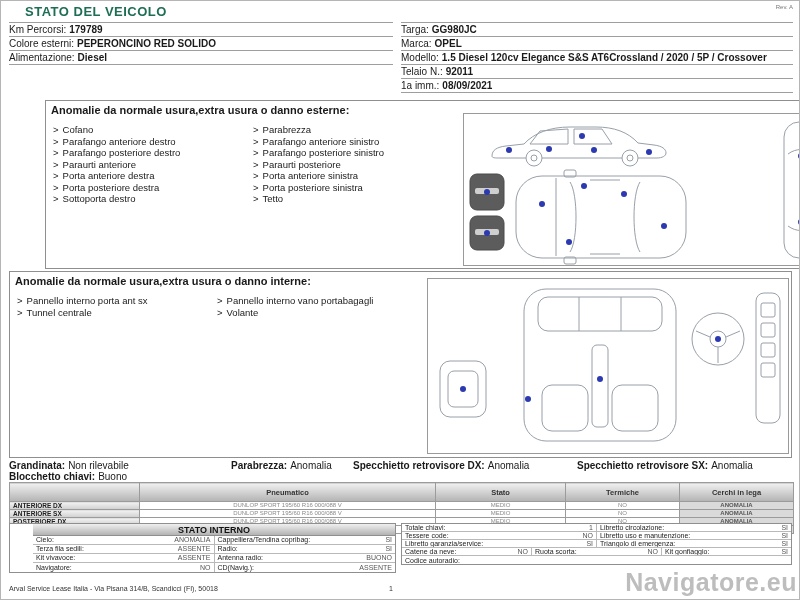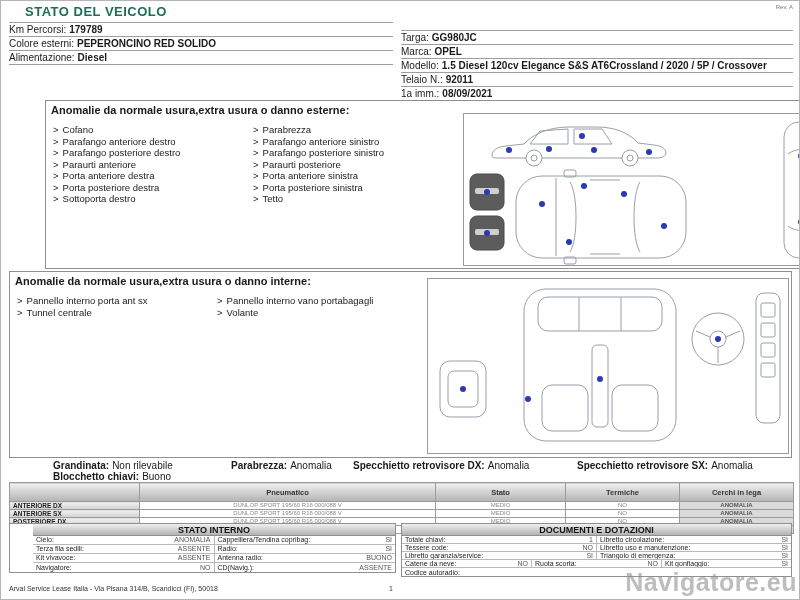--- a/index.html
+++ b/index.html
@@ -5,21 +5,21 @@
   * { margin:0; padding:0; box-sizing:border-box; }
   html,body { width:800px; height:600px; }
   body { font-family:"Liberation Sans", sans-serif; background:#e9e9e9; }
   .page { position:relative; width:800px; height:600px; background:#ffffff; border:1px solid #b5b5b5; overflow:hidden; color:#1a1a1a; }
 
   .title { position:absolute; left:8px; top:3px; font-size:13px; font-weight:bold; color:#1e6e55; letter-spacing:.5px;margin-left:16px; }
   .rev { position:absolute; right:6px; top:3px; font-size:6px; color:#777; }
 
   .info-col { position:absolute; top:21px; font-size:10px; border-top:1px solid #9e9e9e; }
   .info-col.left { left:8px; width:384px; }
-  .info-col.right { left:400px; width:392px;margin-top:8px; }
+  .info-col.right { left:400px; width:392px; }
   .info-row { border-bottom:1px solid #9e9e9e; padding:1px 2px 1px 0; line-height:11px; min-height:13px; }
   .info-row .lbl { margin-right:3px; }
   .info-row .val { font-weight:bold; }
 
   .box { position:absolute; left:8px; width:783px; border:1px solid #8f8f8f; background:#fff; }
   .box.exterior { top:99px; height:169px;margin-left:36px; }
   .box.interior { top:270px; height:187px; }
   .box-title { font-size:11px; font-weight:bold; padding:3px 5px 2px; }
   .anom-cols { position:absolute; left:7px; top:23px; display:flex;align-items:flex-end; }
   .anom-col { font-size:9.5px; }
@@ -30,21 +30,21 @@
   .mk { margin-right:4px; }
 
   .diagram { position:absolute; right:2px; border:1px solid #9a9a9a; background:#fff; }
   .exterior .diagram { top:12px; width:362px; height:153px; }
   .interior .diagram { top:6px; width:362px; height:176px; }
 
   .status-block { position:absolute; left:8px; top:459px; width:784px; font-size:10px; }
   .status-row { position:relative; height:11px; line-height:11px; }
   .pair { white-space:nowrap; }
   .pair .lbl { font-weight:bold; margin-right:3px; }
-  .st-a{position:absolute;left:0;margin-left:44px;} .st-b{position:absolute;left:222px;}
+  .st-a{position:absolute;left:0;} .st-b{position:absolute;left:222px;}
   .st-c{position:absolute;left:344px;} .st-d{position:absolute;left:568px;}
 
   table.tire-table { position:absolute; left:8px; top:481px; width:784px; border-collapse:collapse; table-layout:fixed; }
   .tire-table th, .tire-table td { border:1px solid #9b9b9b; overflow:hidden; white-space:nowrap; }
   .tire-table th { background:linear-gradient(#f0f0f0,#b3b3b3); font-size:7.5px; color:#333; height:19px; font-weight:bold; text-align:center; }
   .tire-table td { font-size:6px; color:#8a8a8a; text-align:center; height:7px; padding:0; line-height:7px; }
   .tire-table td.rowlbl { background:linear-gradient(#f2f2f2,#cfcfcf); font-weight:bold; color:#222; font-size:6.5px; text-align:left; padding-left:3px; }
   .tire-table td.anom { background:#dadada; font-weight:bold; color:#555; }
 
   .bottom-table { position:absolute; top:522px; border:1px solid #8f8f8f; background:#fff; }
@@ -329,21 +329,20 @@
           <span class="val">NO</span>
         </div>
       <div class="bt-cell">
           <span class="lbl">CD(Navig.):</span>
           <span class="val">ASSENTE</span>
         </div>
     </div>
   </div>
 
   <div class="bottom-table bt-right">
-    <div class="bt-header">DOCUMENTI E DOTAZIONI</div>
     <div class="bt-row">
       <div class="bt-cell">
           <span class="lbl">Totale chiavi:</span>
           <span class="val">1</span>
         </div>
       <div class="bt-cell">
           <span class="lbl">Libretto circolazione:</span>
           <span class="val">SI</span>
         </div>
     </div>

